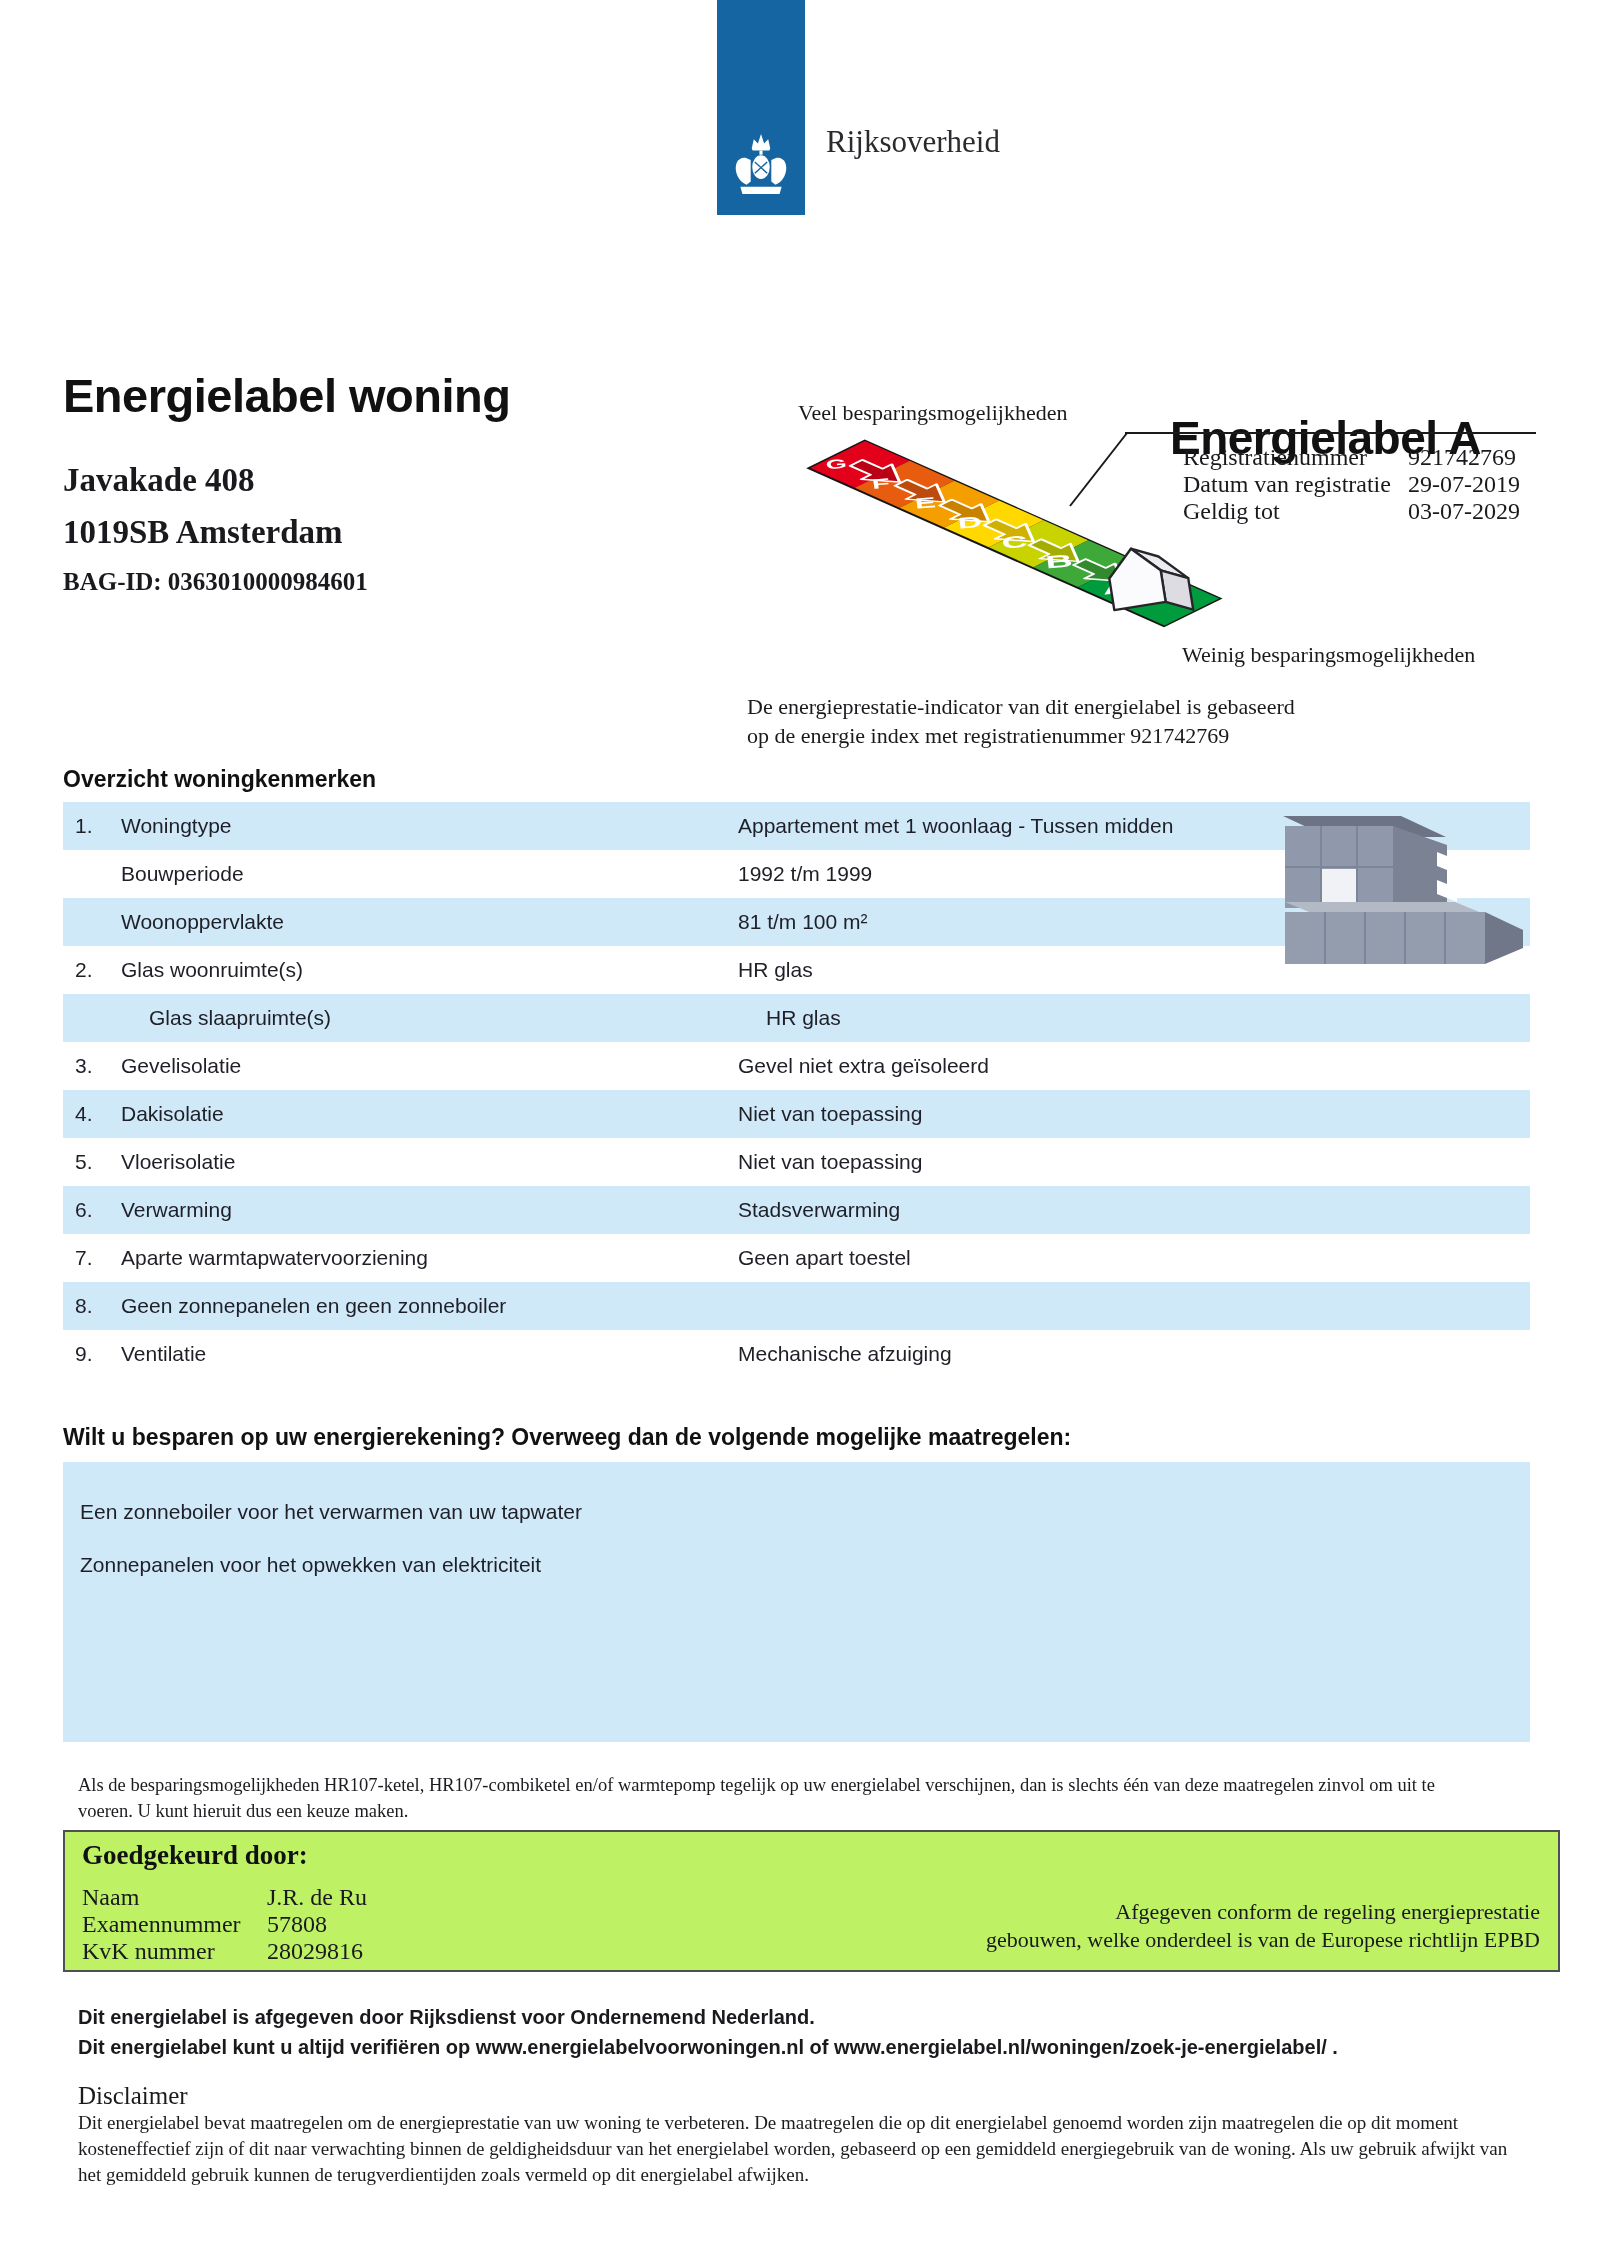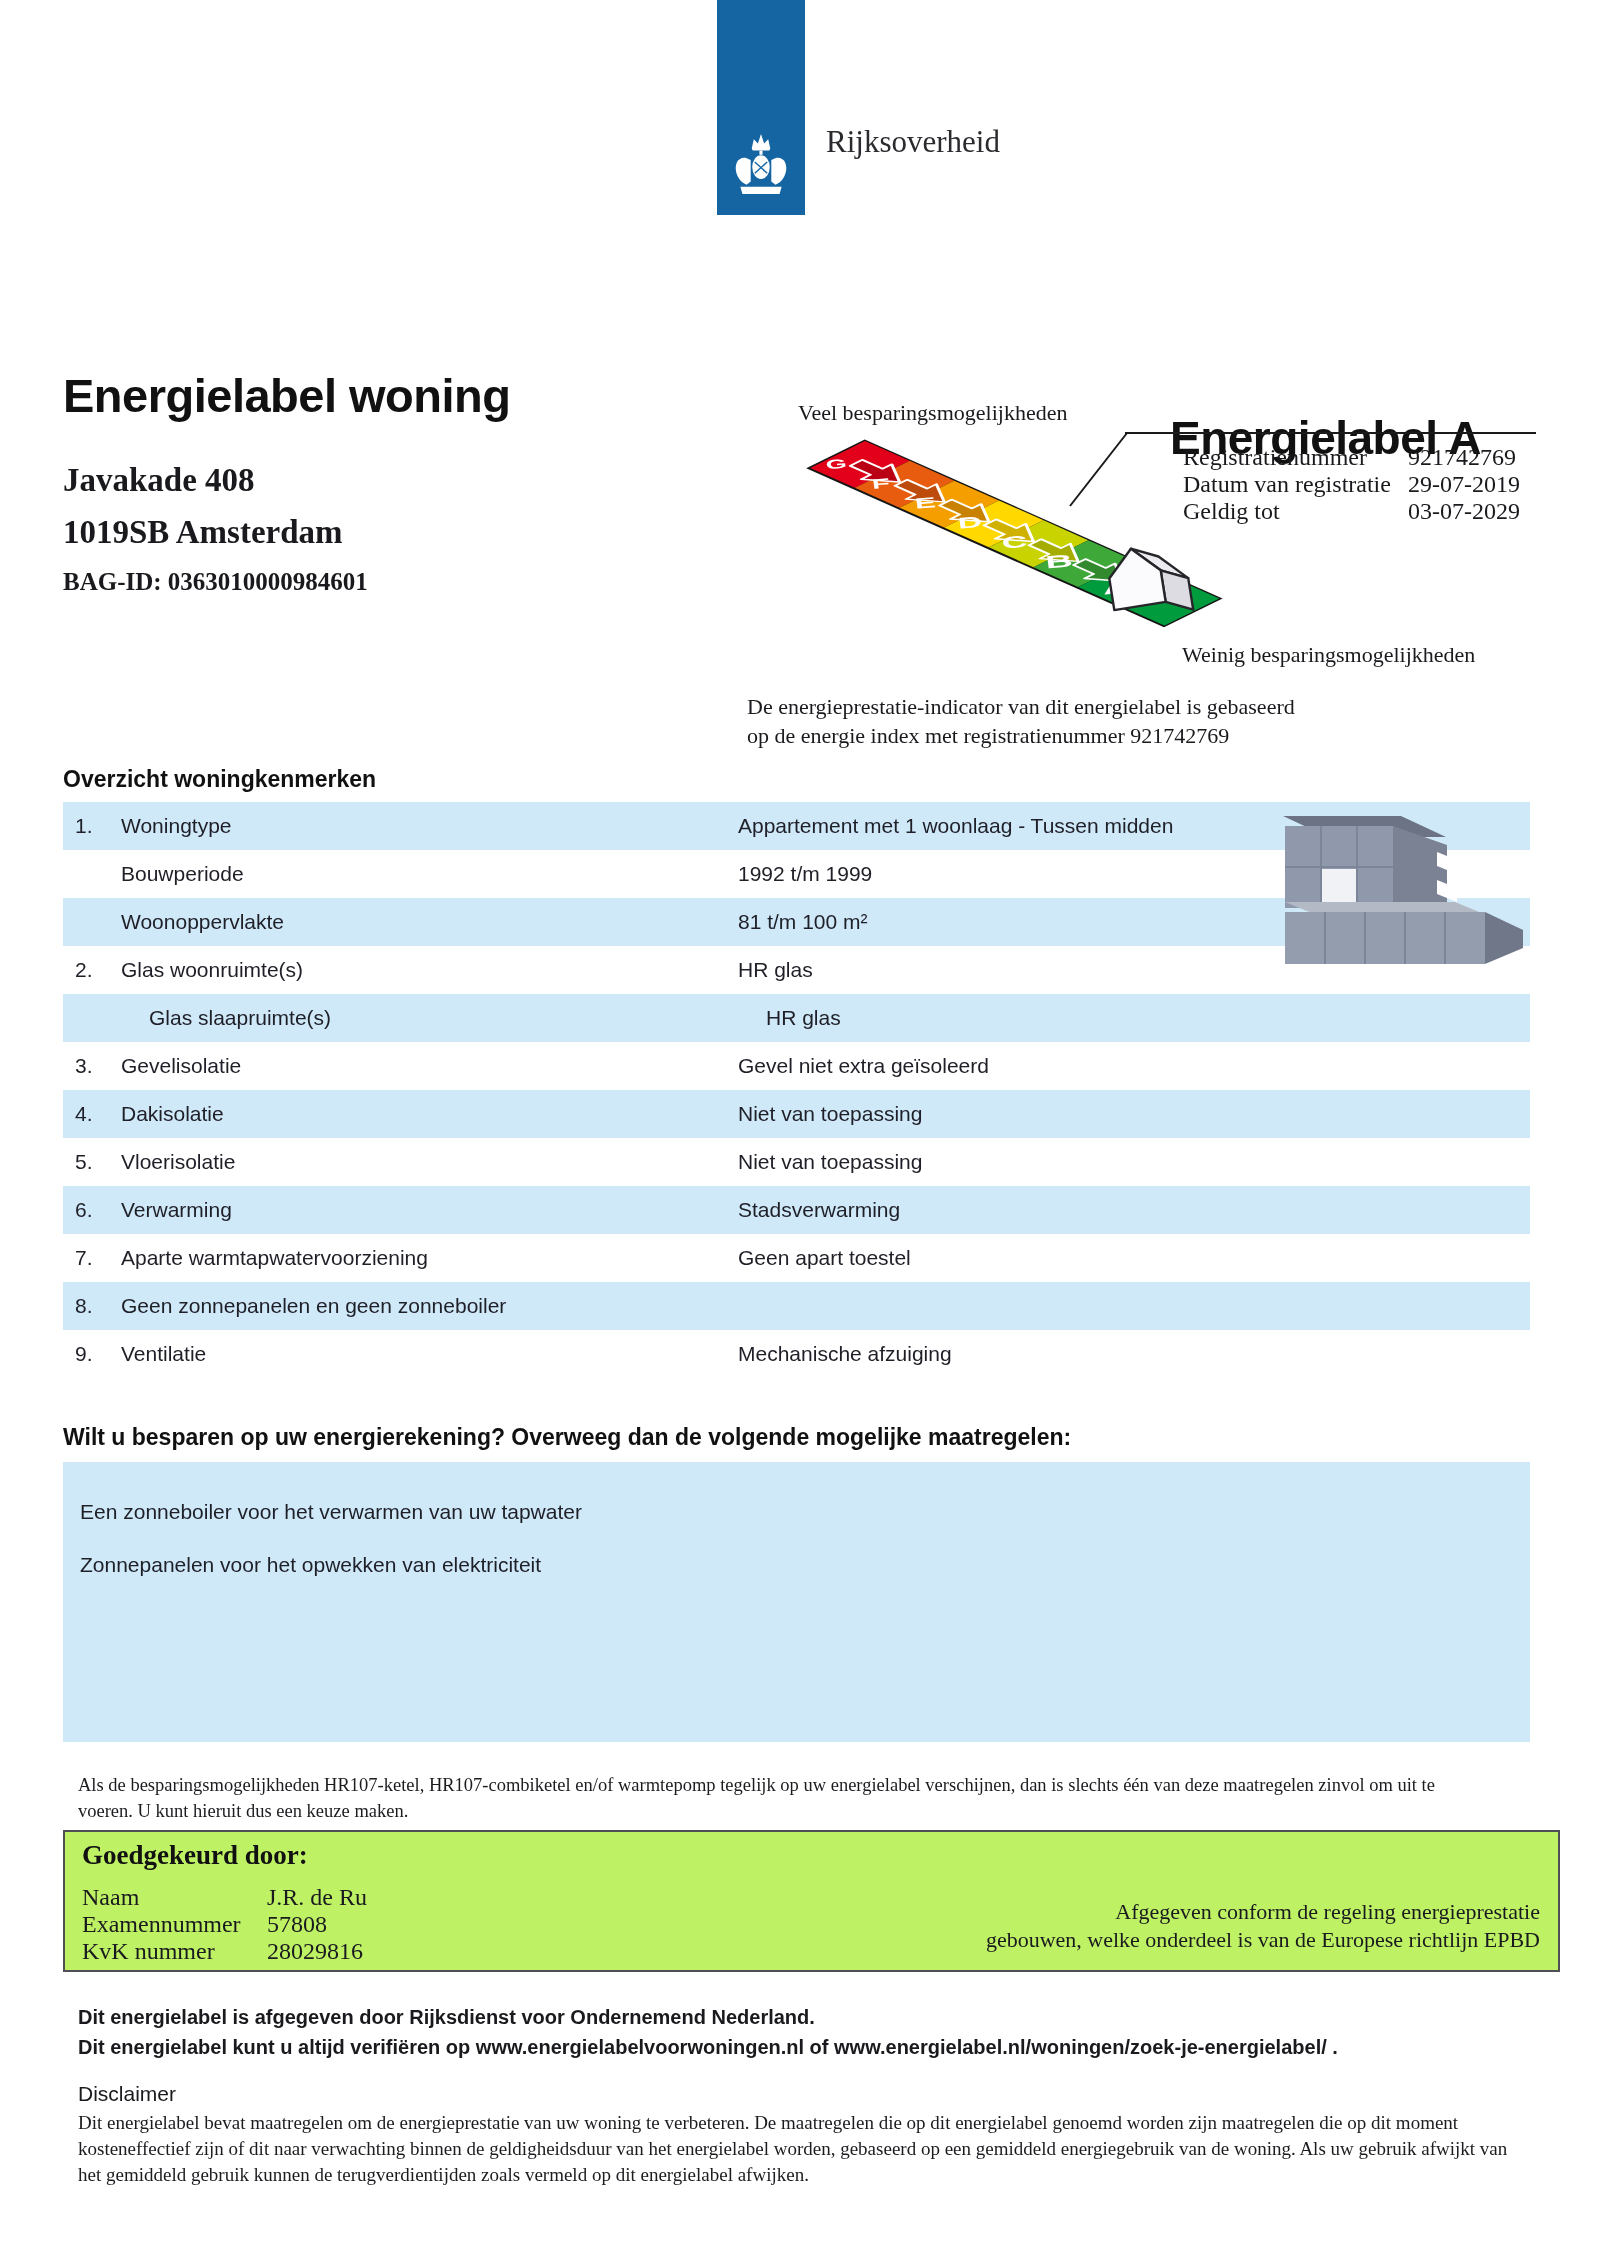--- a/index.html
+++ b/index.html
@@ -40,21 +40,21 @@
   
   .approval{left:63px;top:1830px;width:1470px;height:138px;border:2px solid #4f4f55;background:#bef264;padding-left:23px;}
   .approval-title{position:absolute;left:17px;top:8px;font-family:"Liberation Serif",serif;font-weight:bold;font-size:27px;color:#111;}
   .approval-fields{position:absolute;left:17px;top:52px;font-family:"Liberation Serif",serif;font-size:24px;line-height:27px;}
   .appr-row{display:flex;}
   .appr-label{width:185px;}
   .conformity{position:absolute;right:18px;top:66px;text-align:right;font-family:"Liberation Serif",serif;font-size:22px;line-height:28px;}
   
   .foot-bold1{left:78px;top:2006px;font-size:20px;font-weight:bold;}
   .foot-bold2{left:78px;top:2036px;font-size:20px;font-weight:bold;}
-  .disclaimer-h{left:78px;top:2082px;font-family:Liberation Sans, sans-serif;font-size:21px;}
+  .disclaimer-h{left:78px;top:2082px;font-family:Liberation Serif, serif;font-size:25px;}
   .disclaimer-b{left:78px;top:2110px;width:1440px;font-family:"Liberation Serif",serif;font-size:19px;line-height:26px;color:#1c1c20;}
   .overlay{position:absolute;left:0;top:0;pointer-events:none;}
 </style>
 </head>
 <body>
 
 <div class="page">
 
   <div class="abs banner" id="banner" style="background: rgb(21, 101, 163);">
     <svg class="crest" width="60" height="66" viewBox="0 0 56 64">

